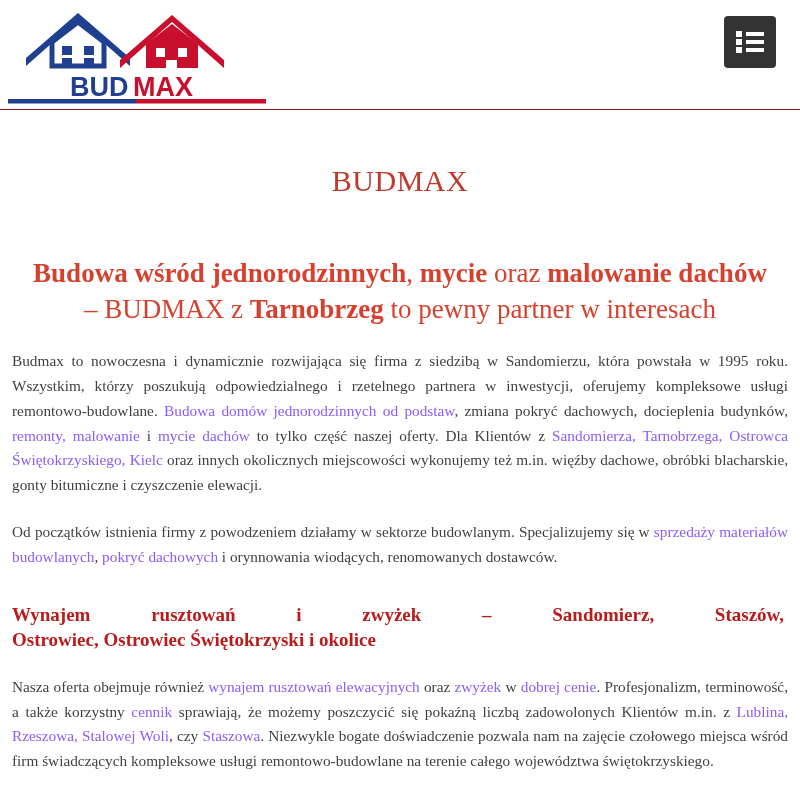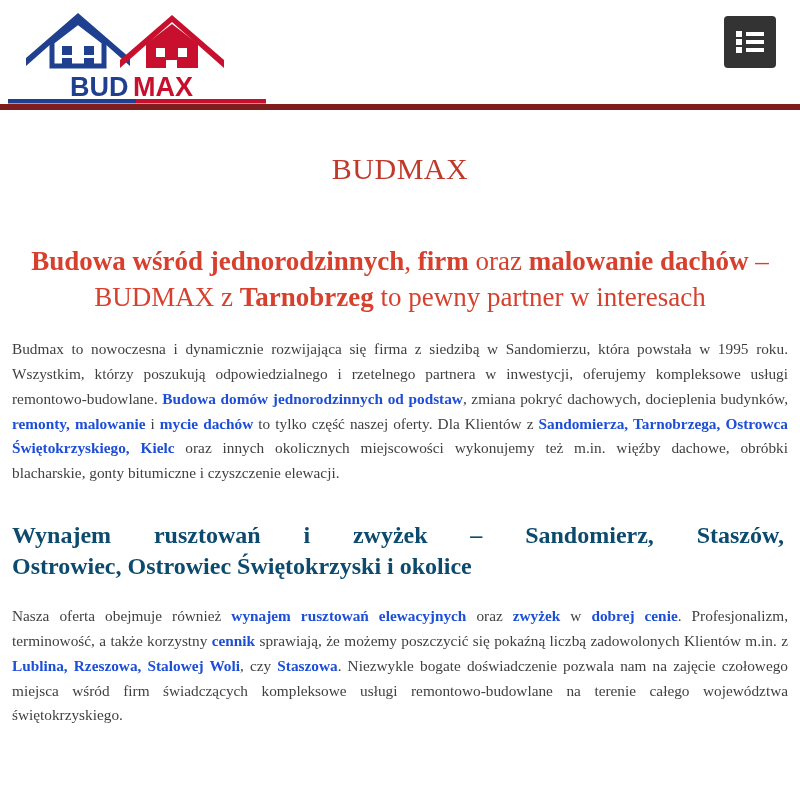--- a/index.html
+++ b/index.html
@@ -17,21 +17,21 @@
     width: 800px;
     min-height: 800px;
     position: relative;
     background: #ffffff;
   }
 
   
   .header {
     position: relative;
     height: 110px;
-    border-bottom: 6px solid #7f1d1d;
+    border-bottom: 1px solid #7f1d1d;
   }
   .logo {
     position: absolute;
     left: 8px;
     top: 8px;
     width: 258px;
     height: 96px;
   }
   .menu-button {
     position: absolute;
@@ -50,21 +50,21 @@
   
   .content {
     padding: 0 10px;
   }
   .site-title {
     text-align: center;
     color: #c0392b;
     font-size: 30px;
     font-weight: normal;
     letter-spacing: 0.5px;
-    margin: 42px 0 0 0;
+    margin: 54px 0 0 0;
     font-family: "Liberation Serif", serif;
   }
 
   h1.main-heading {
     text-align: center;
     color: #d8402e;
     font-size: 27px;
     line-height: 1.32;
     font-weight: normal;
     margin: 58px 0 0 0;
@@ -74,25 +74,25 @@
   h1.main-heading b { font-weight: bold; }
 
   p.body-text {
     font-size: 15.3px;
     line-height: 1.62;
     color: #3f3f3f;
     text-align: justify;
     margin: 22px 0 0 0;
     padding: 0 2px;
   }
-  p.body-text b { font-weight: bold; color: #1d4ed8; }
+  p.body-text b { font-weight: normal; color: #8b5cf6; }
 
   h2.sub-heading {
-    color: #0c4a6e;
-    font-size: 24px;
+    color: #b91c1c;
+    font-size: 19px;
     font-weight: bold;
     line-height: 1.3;
     margin: 34px 4px 0 0;
     padding: 0 2px;
     text-align: justify;
     font-family: "Liberation Serif", serif;
   }
   h2.sub-heading .line1 {
     display: block;
     text-align: justify;
@@ -141,23 +141,24 @@
         <rect x="11" y="11" width="18" height="4" fill="#ffffff"></rect>
         <rect x="11" y="19" width="18" height="4" fill="#ffffff"></rect>
       </svg>
     </div>
   </div>
 
   <div class="content">
 
     <div class="site-title">BUDMAX</div>
 
-    <h1 class="main-heading"><b>Budowa wśród jednorodzinnych</b><span>, </span><b>firm</b><span> oraz </span><b>malowanie dachów</b><span> – BUDMAX z </span><b>Tarnobrzeg</b><span> to pewny partner w interesach</span></h1>
+    <h1 class="main-heading"><b>Budowa wśród jednorodzinnych</b><span>, </span><b>mycie</b><span> oraz </span><b>malowanie dachów</b><span> – BUDMAX z </span><b>Tarnobrzeg</b><span> to pewny partner w interesach</span></h1>
 
     <p class="body-text"><span>Budmax to nowoczesna i dynamicznie rozwijająca się firma z siedzibą w Sandomierzu, która powstała w 1995 roku. Wszystkim, którzy poszukują odpowiedzialnego i rzetelnego partnera w inwestycji, oferujemy kompleksowe usługi remontowo-budowlane. </span><b>Budowa domów jednorodzinnych od podstaw</b><span>, zmiana pokryć dachowych, docieplenia budynków, </span><b>remonty, malowanie</b><span> i </span><b>mycie dachów</b><span> to tylko część naszej oferty. Dla Klientów z </span><b>Sandomierza, Tarnobrzega, Ostrowca Świętokrzyskiego, Kielc</b><span> oraz innych okolicznych miejscowości wykonujemy też m.in. więźby dachowe, obróbki blacharskie, gonty bitumiczne i czyszczenie elewacji.</span></p>
 
+    <p class="body-text para-gap"><span>Od początków istnienia firmy z powodzeniem działamy w sektorze budowlanym. Specjalizujemy się w </span><b>sprzedaży materiałów budowlanych</b><span>, </span><b>pokryć dachowych</b><span> i orynnowania wiodących, renomowanych dostawców.</span></p>
 
     <h2 class="sub-heading"><span class="line1">Wynajem rusztowań i zwyżek – Sandomierz, Staszów,</span><span>Ostrowiec, Ostrowiec Świętokrzyski i okolice</span></h2>
 
     <p class="body-text"><span>Nasza oferta obejmuje również </span><b>wynajem rusztowań elewacyjnych</b><span> oraz </span><b>zwyżek</b><span> w </span><b>dobrej cenie</b><span>. Profesjonalizm, terminowość, a także korzystny </span><b>cennik</b><span> sprawiają, że możemy poszczycić się pokaźną liczbą zadowolonych Klientów m.in. z </span><b>Lublina, Rzeszowa, Stalowej Woli</b><span>, czy </span><b>Staszowa</b><span>. Niezwykle bogate doświadczenie pozwala nam na zajęcie czołowego miejsca wśród firm świadczących kompleksowe usługi remontowo-budowlane na terenie całego województwa świętokrzyskiego.</span></p>
 
   </div>
 </div>
 
 </body></html>

